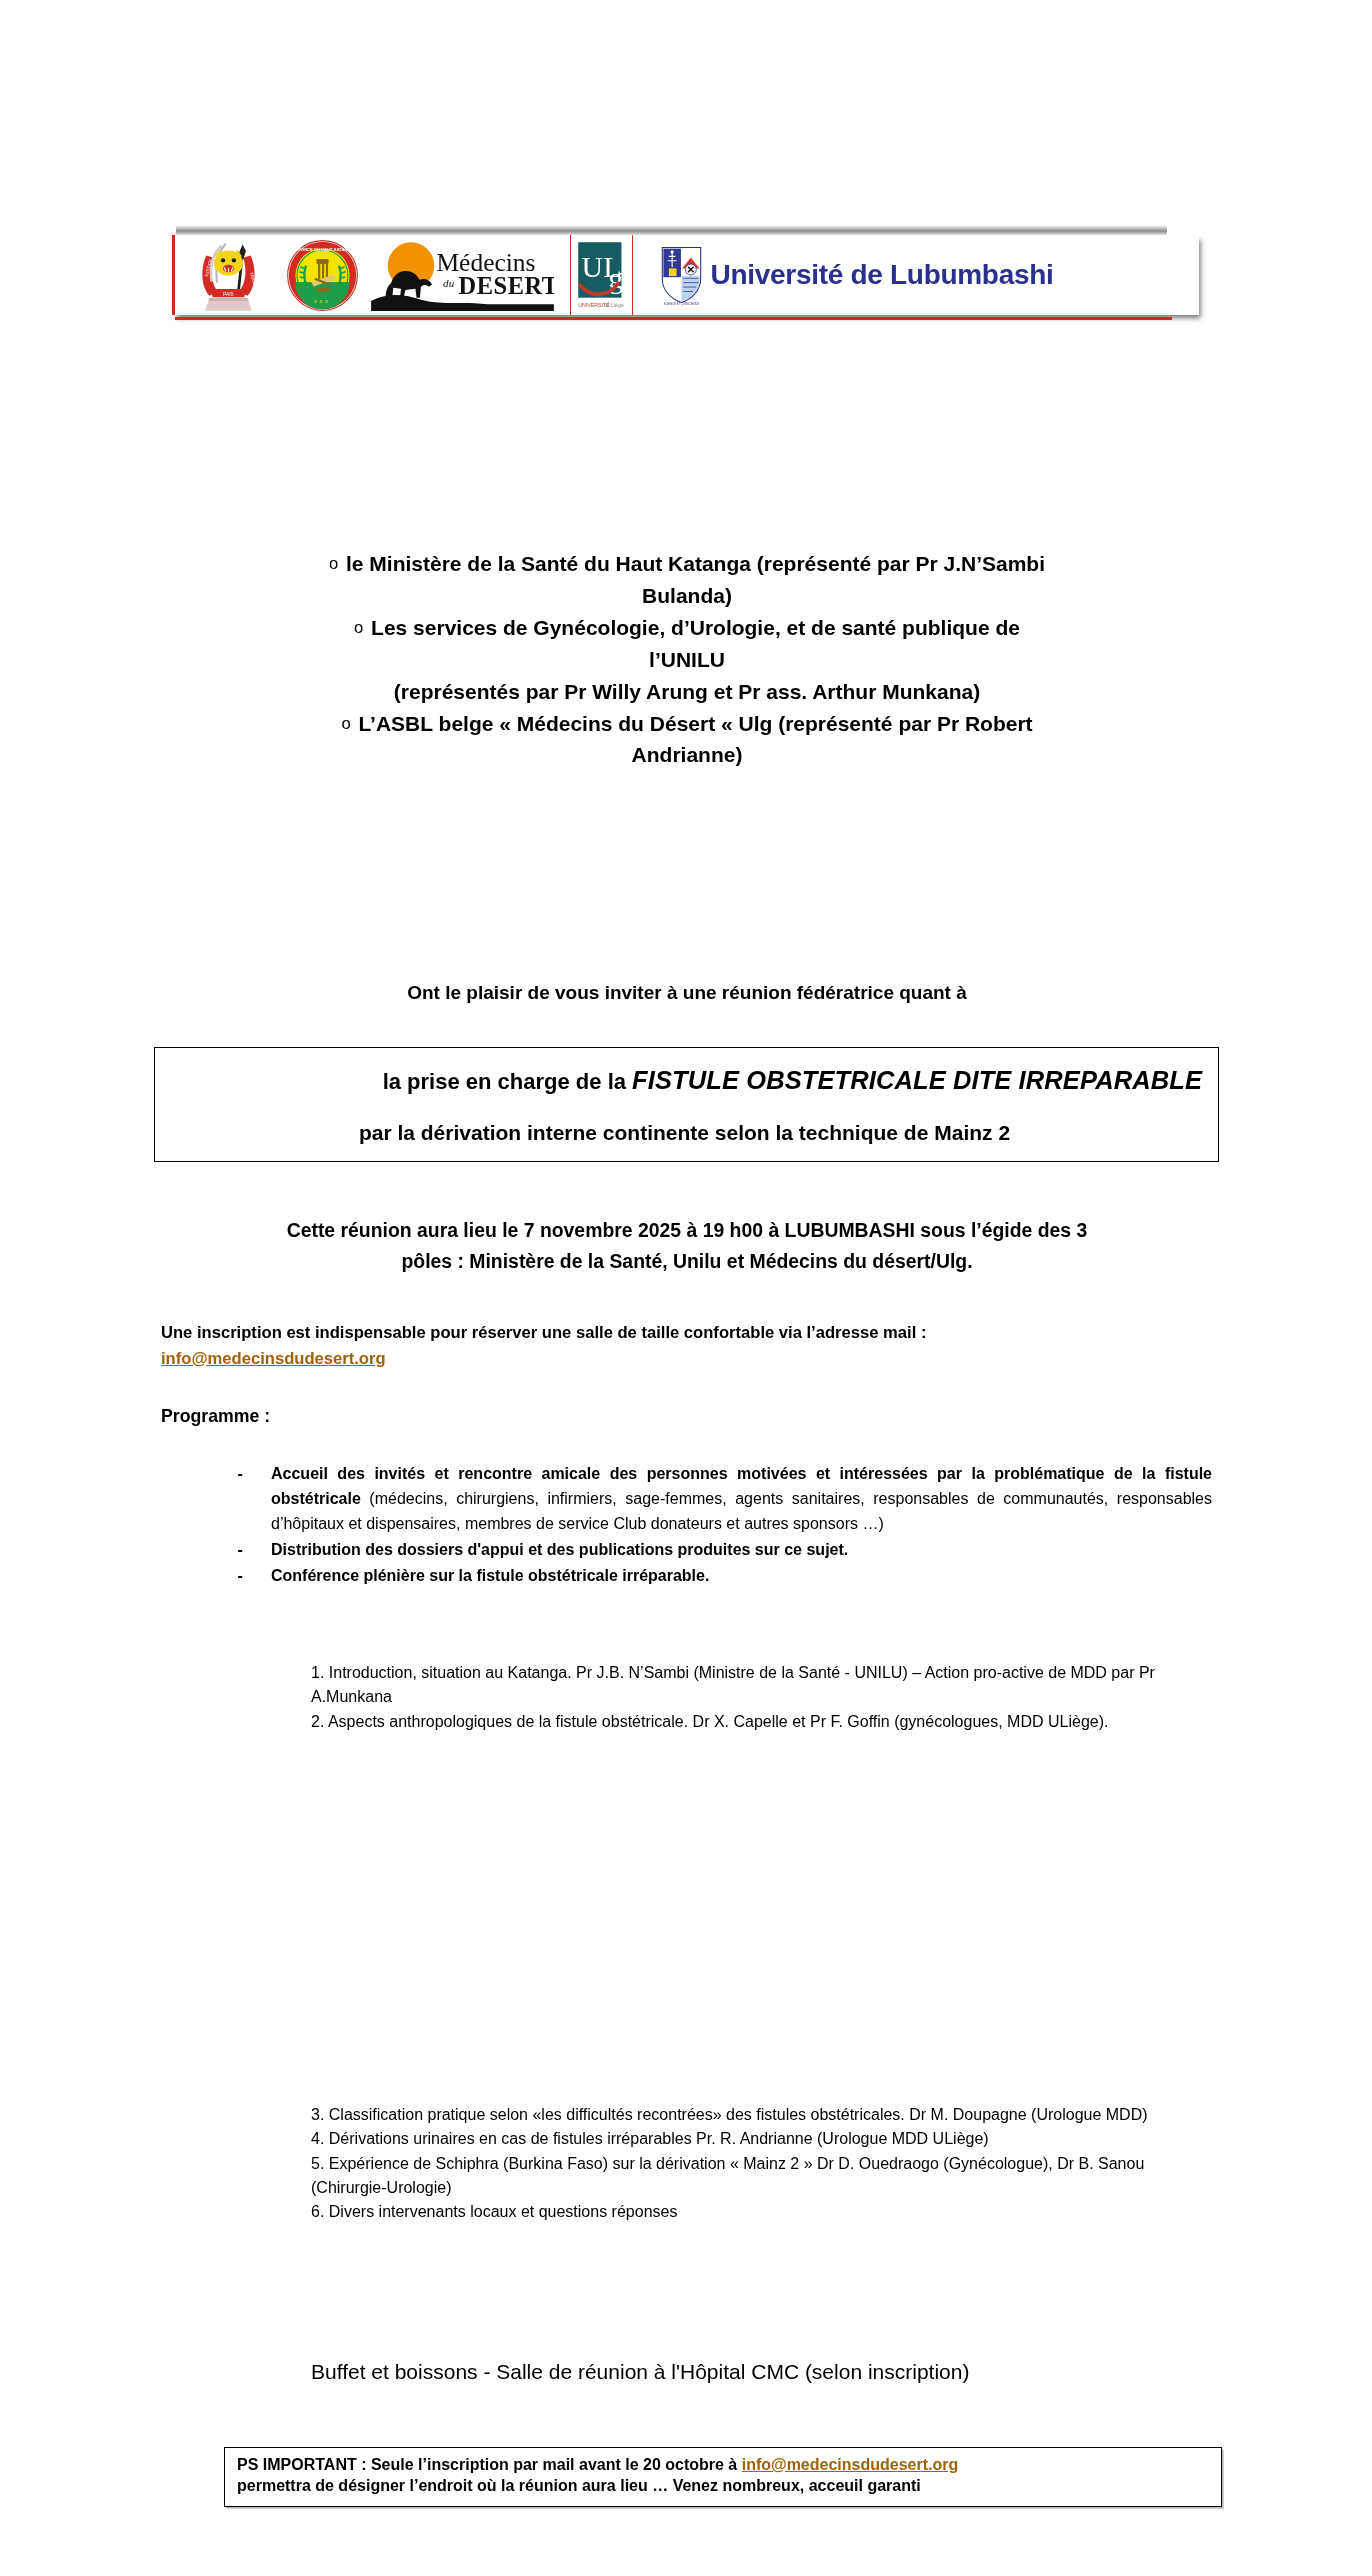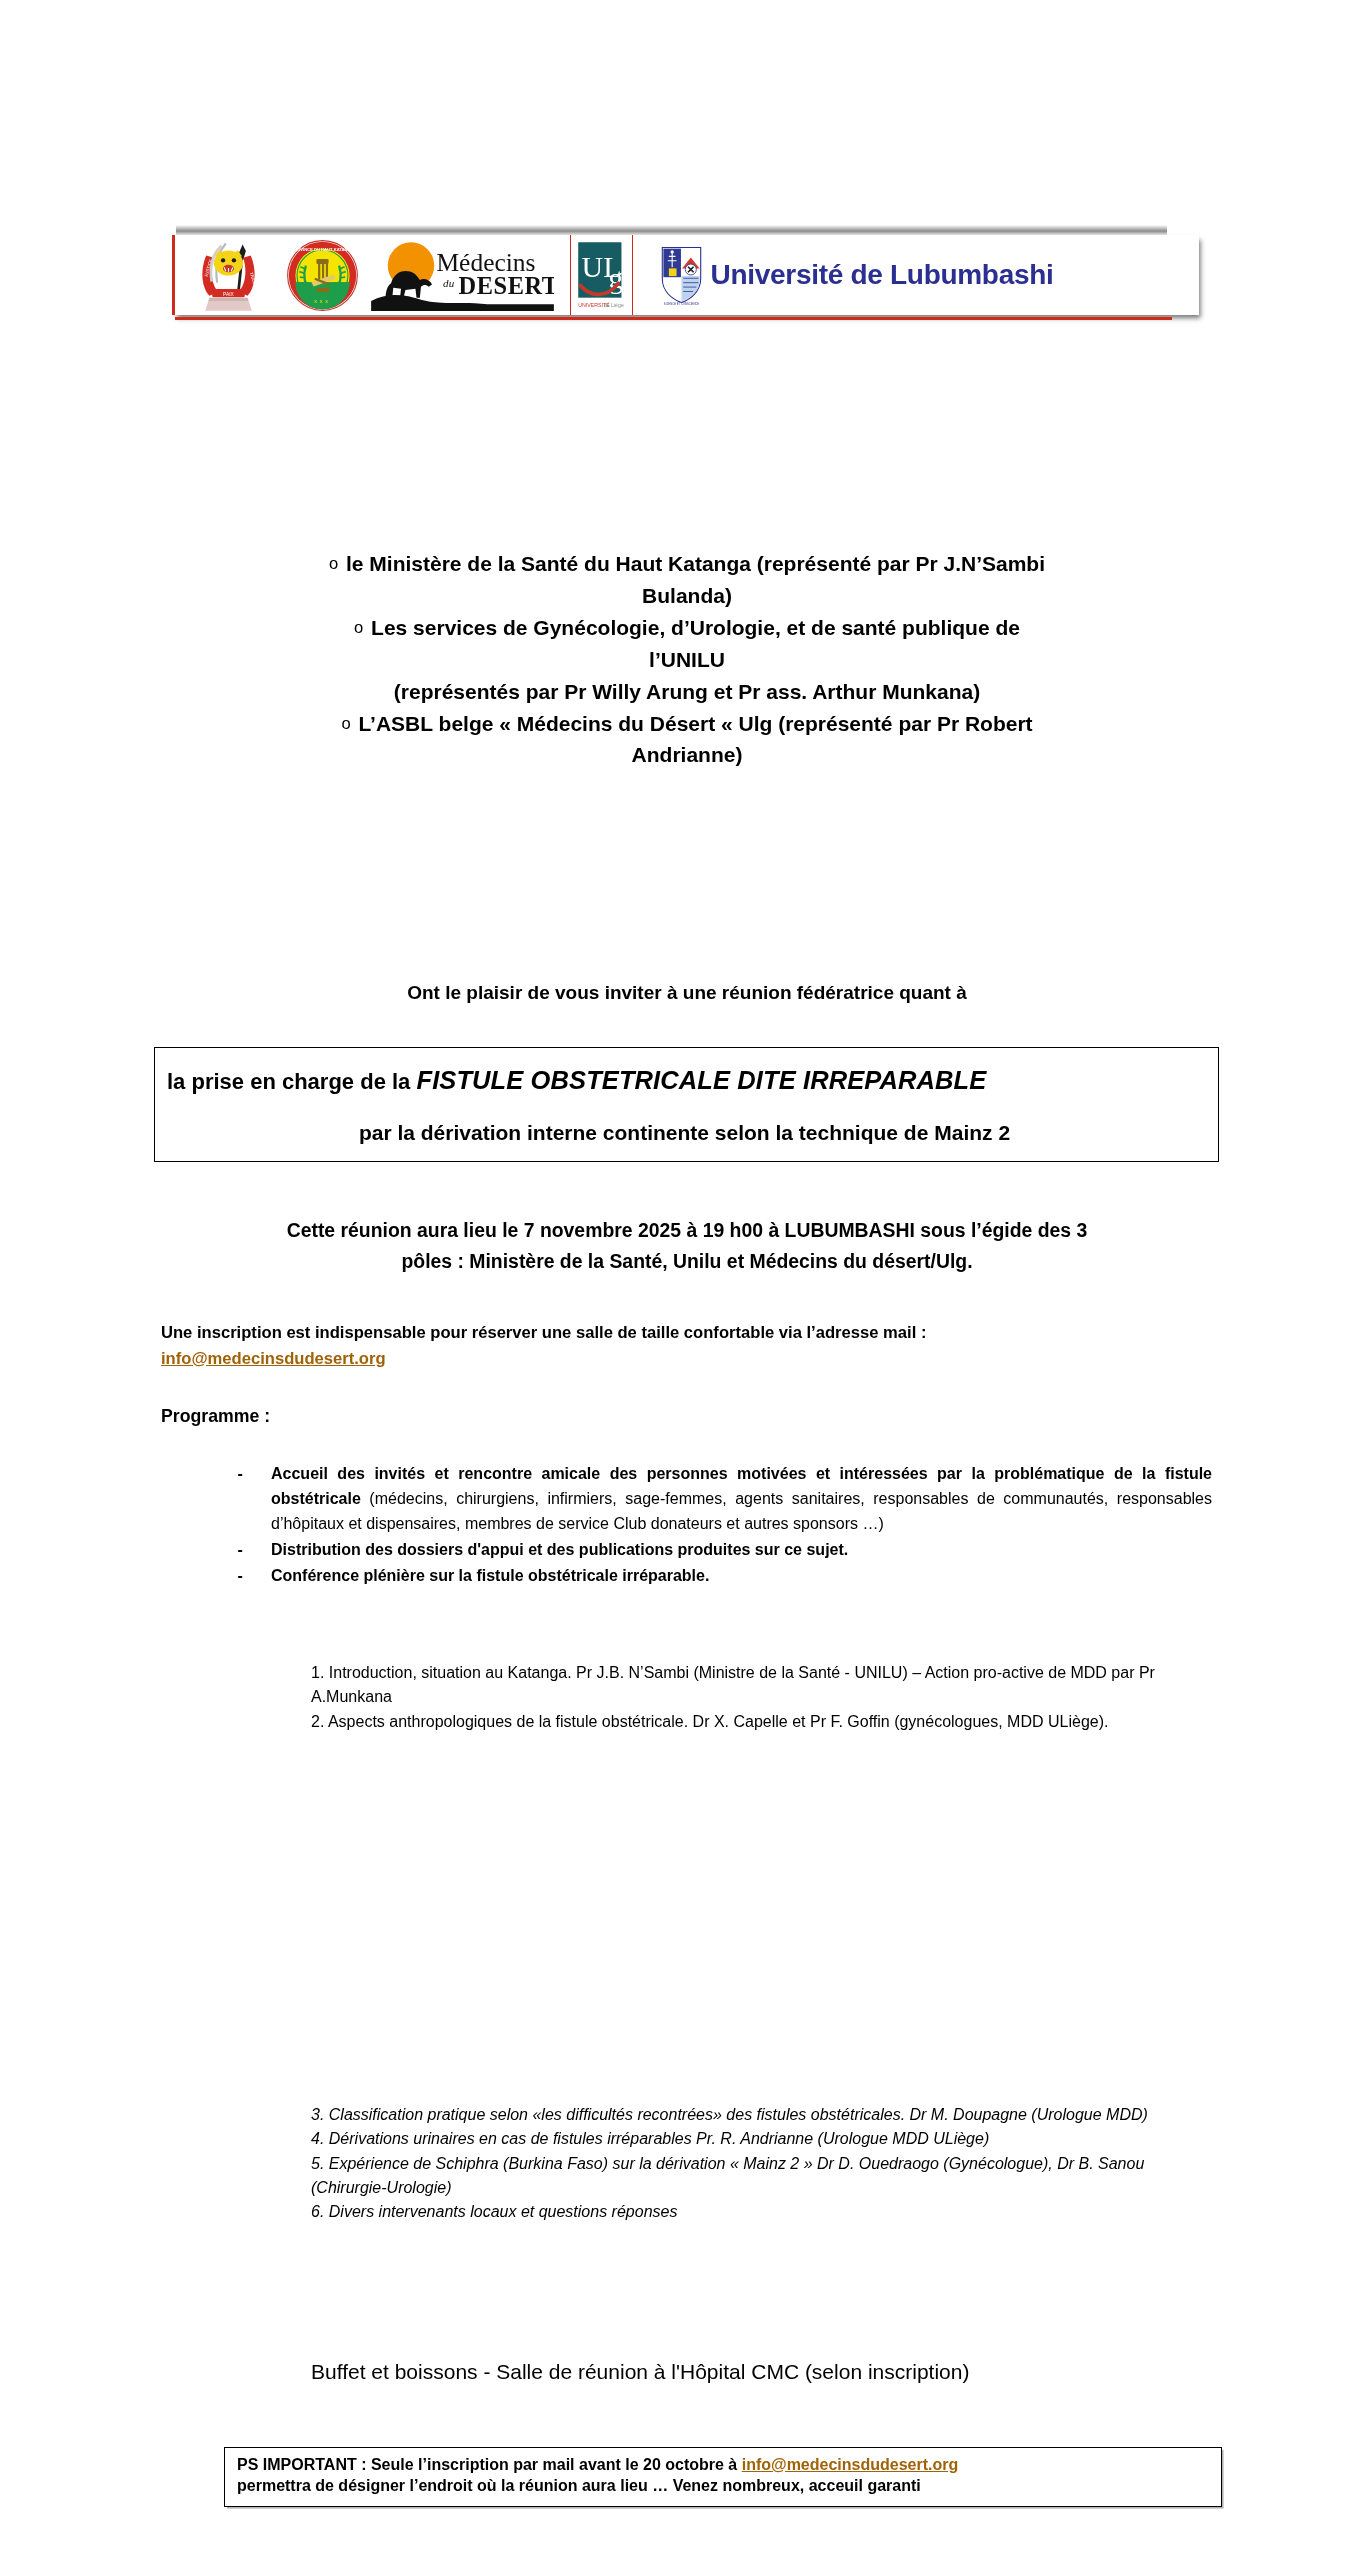--- a/index.html
+++ b/index.html
@@ -139,21 +139,21 @@
     height: 115px;
     border: 1.7px solid #000000;
     box-sizing: border-box;
     background: #ffffff;
   }
   .title-line-1 {
     position: absolute;
     left: 12px;
     top: 17.7px;
     width: 1035px;
-    text-align: left;
+    text-align: right;
     font-size: 22px;
     font-weight: 700;
     white-space: nowrap;
   }
   .title-line-1 .emph {
     font-style: italic;
     font-size: 25.5px;
     font-weight: 700;
     letter-spacing: 0.1px;
   }
@@ -236,21 +236,21 @@
   .sub-list .sub-item { margin-bottom: 0px; }
 
   .sub-list-2 {
     left: 311px;
     top: 2103px;
     width: 908px;
     font-size: 16px;
     line-height: 1.52;
     text-align: left;
   }
-  .sub-list-2 .sub-item { margin-bottom: 0px; font-style: italic; }
+  .sub-list-2 .sub-item { margin-bottom: 0px; }
 
   .buffet-line {
     left: 311px;
     top: 2360px;
     width: 908px;
     font-size: 21px;
   }
 
   
   .ps-box {

